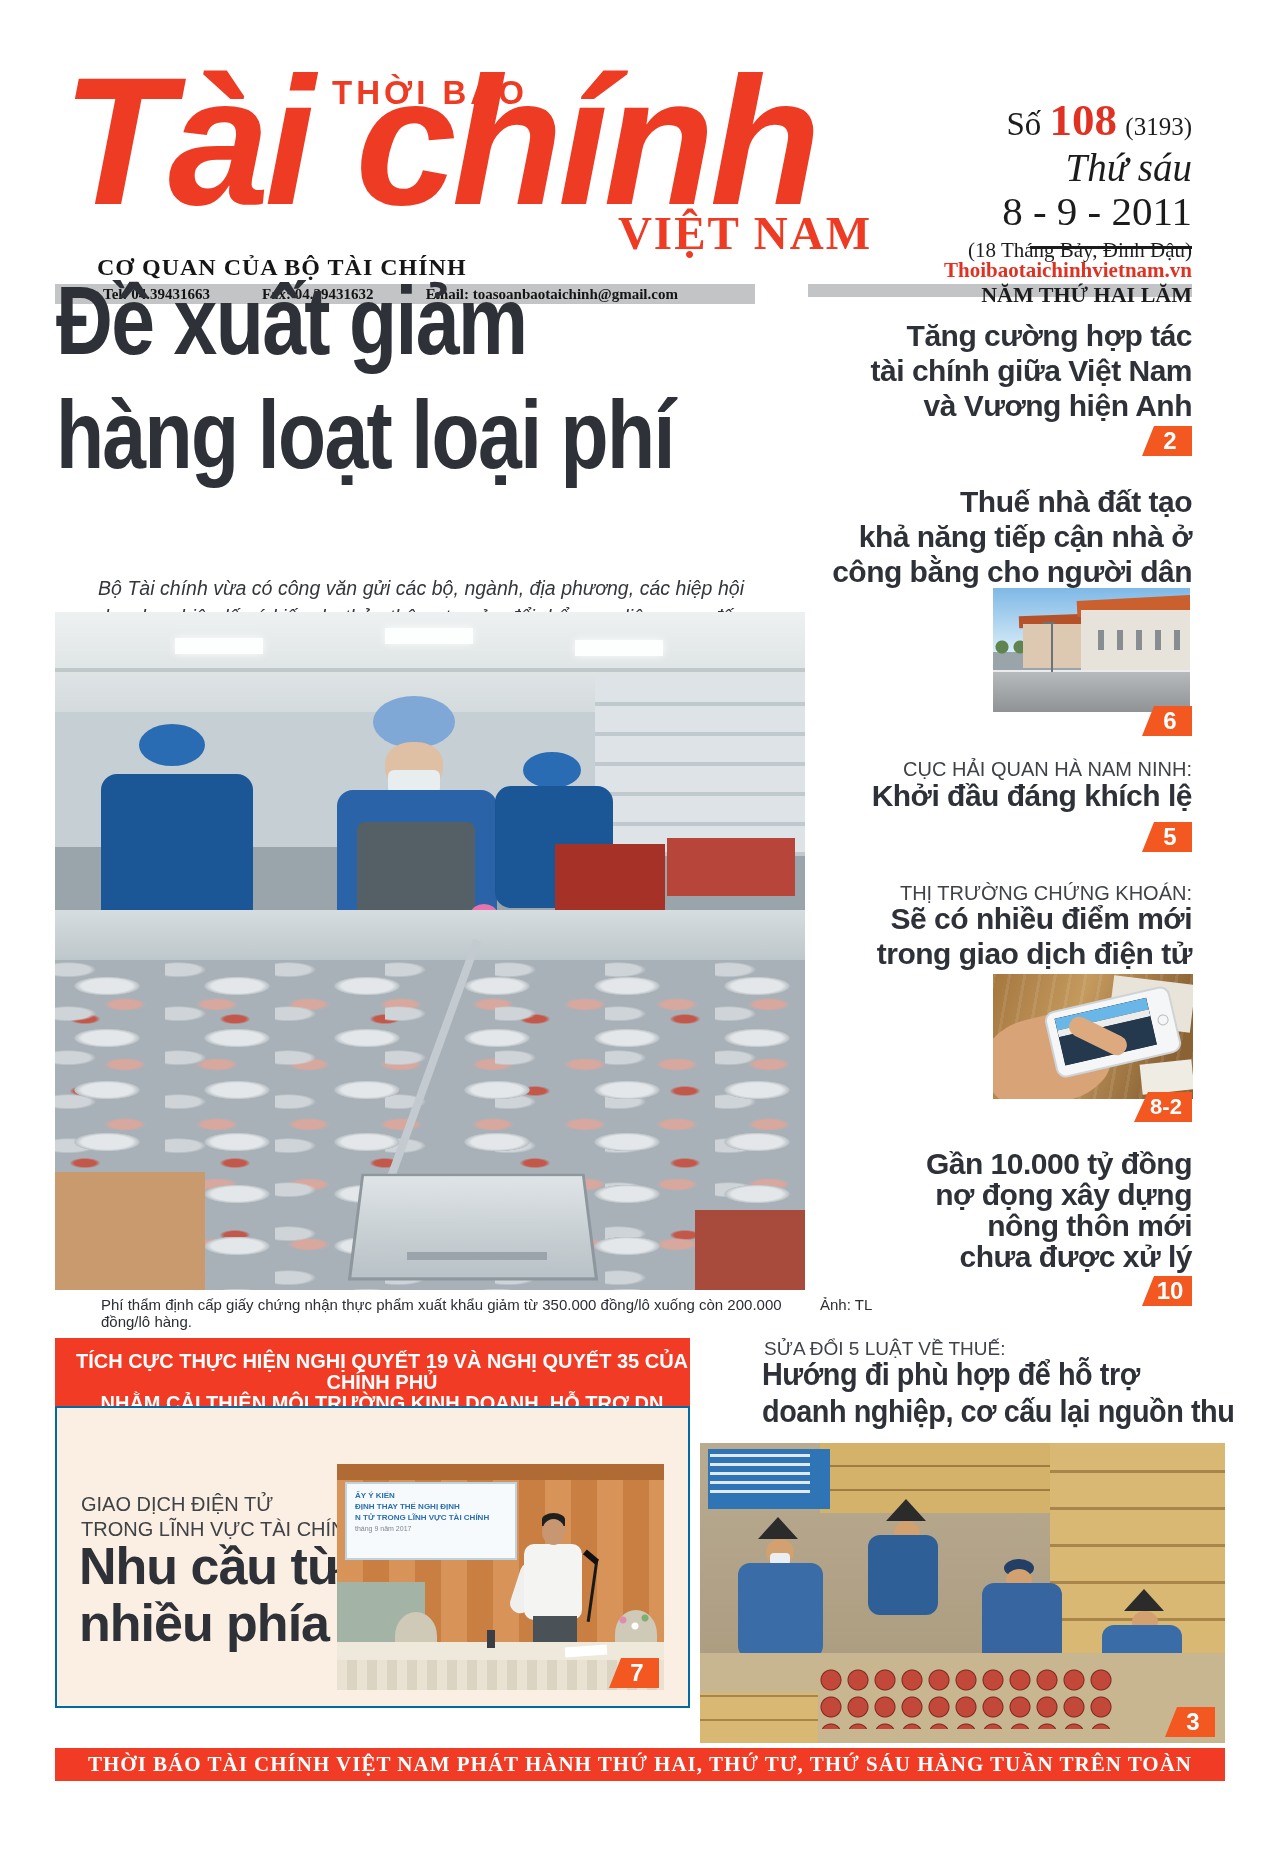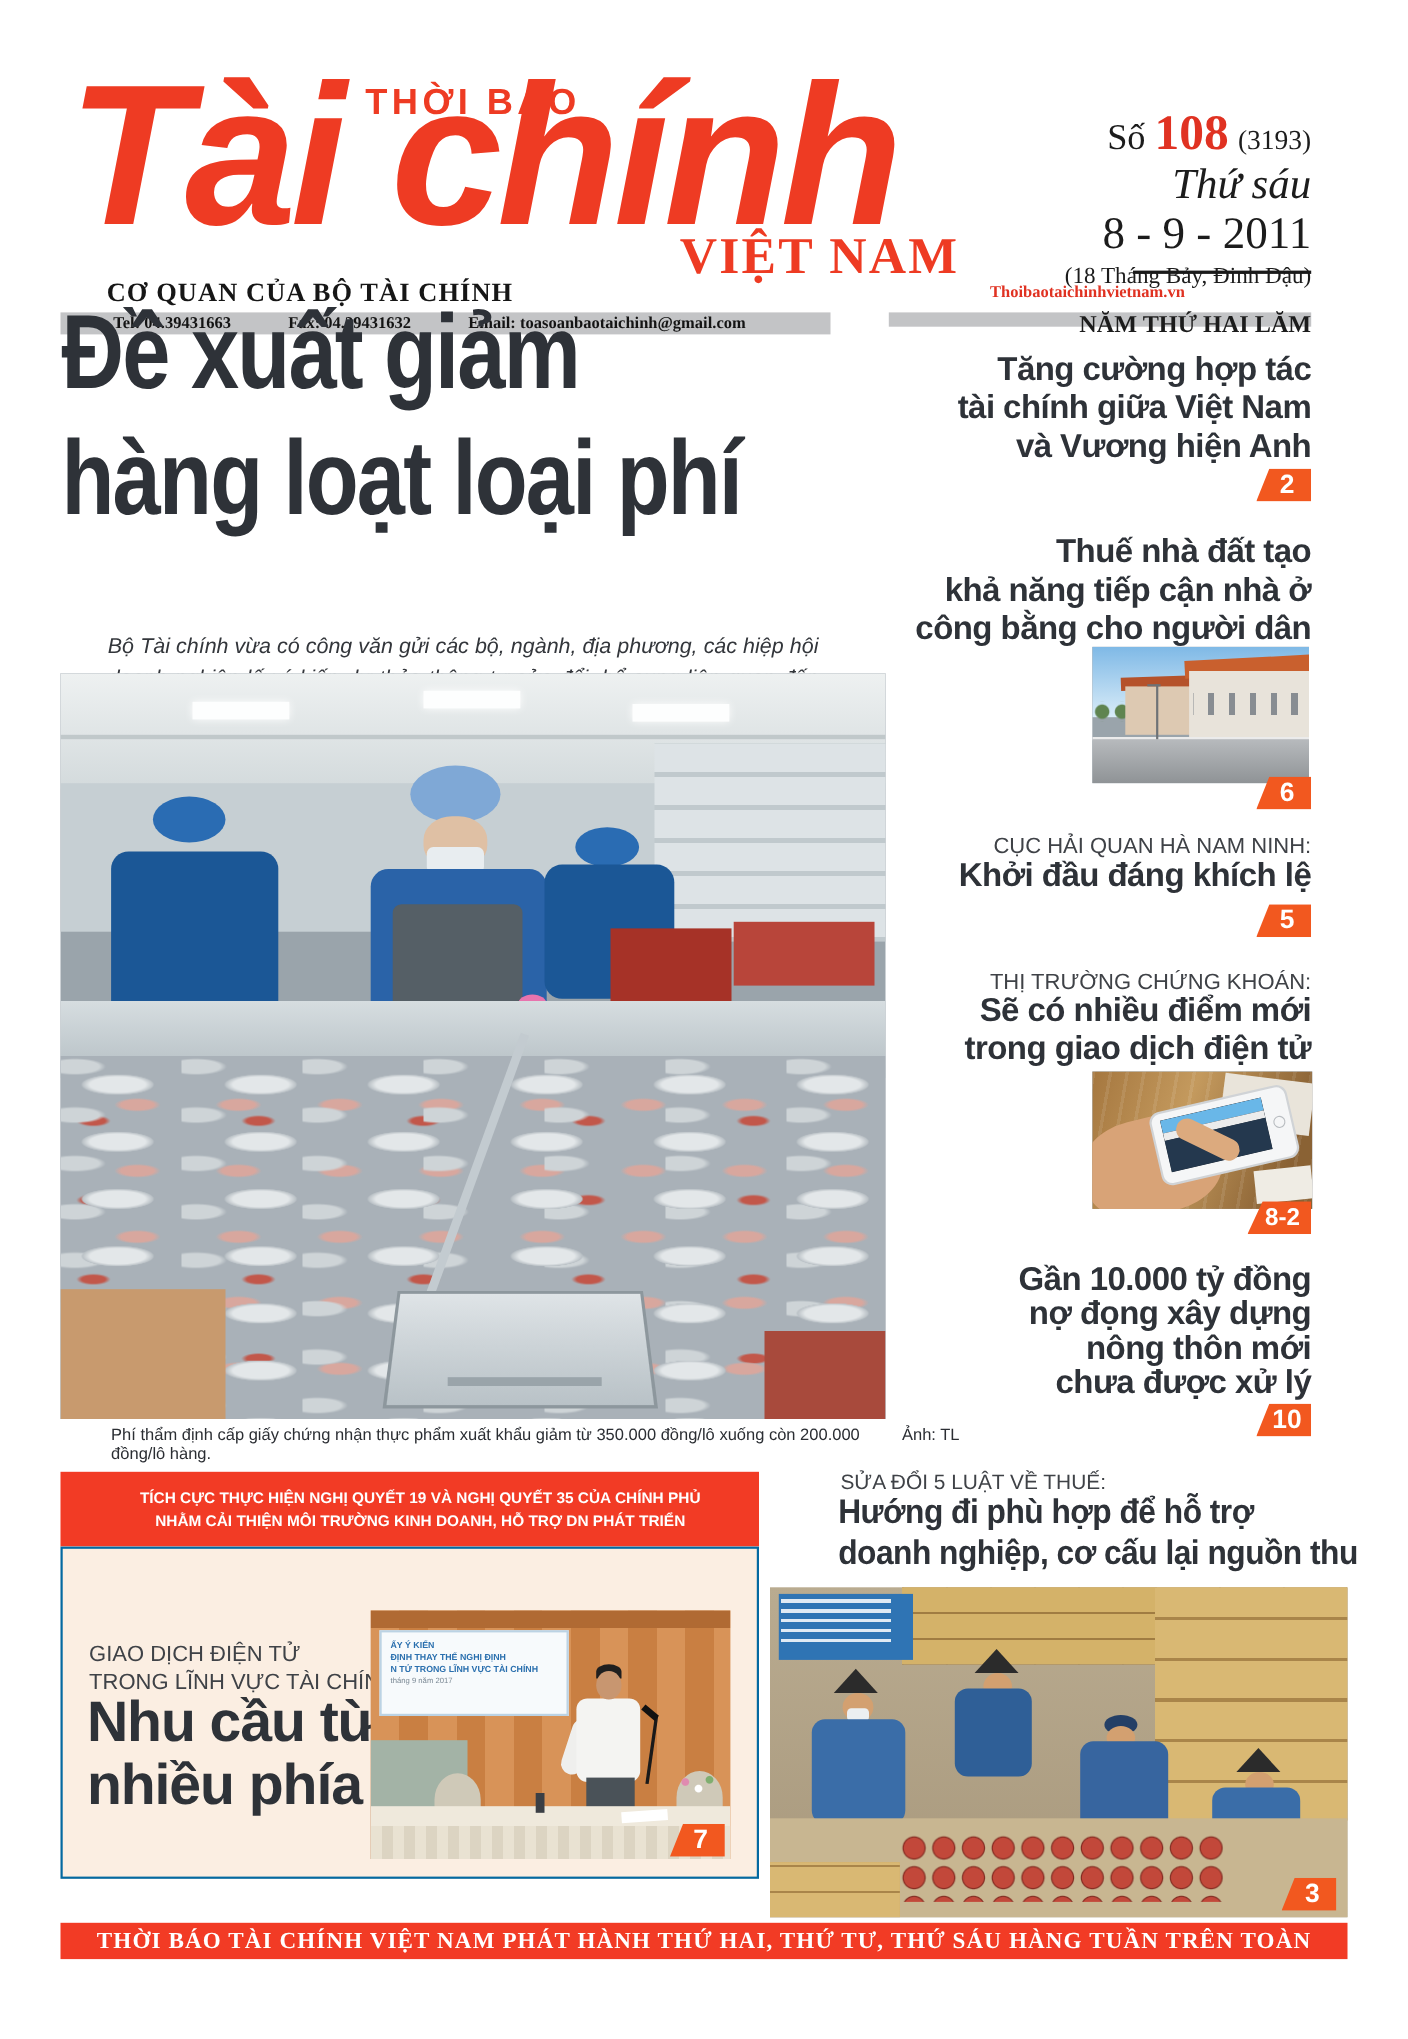--- a/index.html
+++ b/index.html
@@ -22,22 +22,22 @@
 
   .issue{left:900px;top:94px;width:292px;text-align:right;font-family:"Liberation Serif",serif;color:#1c1c1c;}
   .issue .l1{font-size:33px;}
   .issue .num{color:#e03222;font-weight:bold;font-size:45px;}
   .issue .sub{font-size:25px;}
   .issue .wday{font-style:italic;font-size:39px;line-height:1.0;margin-top:2px;}
   .issue .date{font-size:41px;line-height:1.0;margin-top:4px;}
   .issue .lunar{font-size:21px;margin-top:6px;}
   .issue .yr{font-weight:bold;font-size:22px;margin-top:19px;}
   .issue-rule{left:1030px;top:246px;width:162px;height:3px;background:#1a1a1a;}
-  .website{left:900px;top:258px;width:292px;text-align:left;color:#e03222;
-           font-family:"Liberation Serif",serif;font-weight:bold;font-size:15px;}
+  .website{left:900px;top:258px;width:292px;text-align:right;color:#e03222;
+           font-family:"Liberation Serif",serif;font-weight:bold;font-size:21px;}
 
   
   .main-hl{left:56px;top:264px;transform:scaleX(.82);transform-origin:left top;
            color:#2e3238;font-weight:bold;font-size:96px;letter-spacing:-2px;}
   .main-hl div{line-height:114px;white-space:nowrap;}
   .lead{left:98px;top:554px;width:646px;font-style:italic;font-size:19.5px;line-height:1.5;
         color:#33363b;text-align:justify;}
   .lead .seepage{float:right;font-style:normal;font-weight:bold;
                  font-family:"Liberation Serif",serif;font-size:19px;color:#17181a;}
   .caption{left:57px;top:1296px;width:690px;font-size:15px;color:#2b2e33;margin-left:44px;}
@@ -168,21 +168,21 @@
   .kp-capblue{background:#243f66;border-radius:50%;}
   .kp-table{left:0;top:210px;width:525px;height:90px;background:#c8b691;}
   .kp-tins{left:118px;top:224px;width:294px;height:62px;
      background:radial-gradient(circle at 13px 13px,#c2483a 9px,#7e271e 10px,transparent 11px);
      background-size:27px 27px;}
   .kp-front{left:0;top:250px;width:118px;height:50px;background-color:#cfa95f;
      background-image:repeating-linear-gradient(0deg,#d9b873 0 22px,#a9854a 22px 24px);}
 
   
   .bl-banner{left:55px;top:1338px;width:635px;height:68px;background:#f23b25;color:#fff;
-             font-weight:bold;font-size:14px;line-height:21px;text-align:center;padding-top:13px;
+             font-weight:bold;font-size:20px;line-height:21px;text-align:center;padding-top:13px;
              box-sizing:border-box;padding-left:19px;}
   .bl-box{left:55px;top:1406px;width:635px;height:302px;background:#fbeee2;border:2px solid #0369a1;
           box-sizing:border-box;}
   .bl-kicker{left:24px;top:84px;color:#3f4247;font-size:20px;line-height:25px;}
   .bl-hl{left:22px;top:130px;color:#2e3238;font-weight:bold;font-size:52px;line-height:57px;
          letter-spacing:-1px;}
   
   .br-kicker{left:764px;top:1338px;color:#3f4247;font-size:19px;text-align:center;}
   .br-hl{left:762px;top:1356px;color:#2e3238;font-weight:bold;font-size:31px;line-height:37px;
          transform:scaleX(.93);transform-origin:left top;letter-spacing:-0.5px;}

